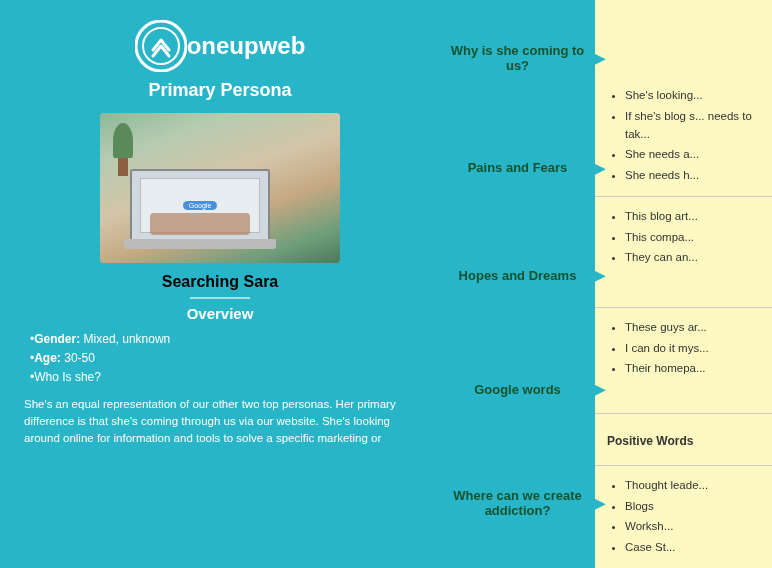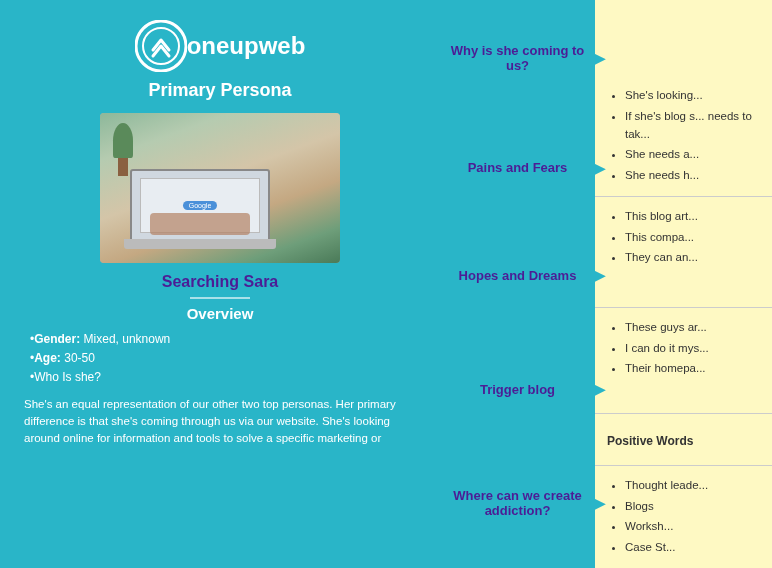--- a/index.html
+++ b/index.html
@@ -52,21 +52,21 @@
       width: 240px;
       height: 150px;
       background: #aaa;
       border-radius: 4px;
       overflow: hidden;
       margin-bottom: 10px;
       position: relative;
     }
 
     .persona-name {
-      color: #4c1d95;
+      color: #000000;
       font-size: 16px;
       font-weight: bold;
       margin-bottom: 6px;
       text-align: center;
     }
 
     .divider {
       width: 60px;
       border: none;
       border-top: 2px solid rgba(255,255,255,0.6);
@@ -120,21 +120,21 @@
       flex-direction: column;
       flex-shrink: 0;
     }
 
     .section-header {
       display: flex;
       align-items: center;
       justify-content: center;
       text-align: center;
       padding: 10px 8px;
-      color: #4c1d95;
+      color: #14532d;
       font-size: 13px;
       font-weight: bold;
       position: relative;
     }
 
     .section-header::after {
       content: '▶';
       position: absolute;
       right: -10px;
       color: #29b5c8;
@@ -250,21 +250,21 @@
     <div class="section-header s1">
       <span>Why is she coming to us?</span>
     </div>
     <div class="section-header s3">
       <span>Pains and Fears</span>
     </div>
     <div class="section-header s2">
       <span>Hopes and Dreams</span>
     </div>
     <div class="section-header s4">
-      <span>Trigger blog</span>
+      <span>Google words</span>
     </div>
     <div class="section-header s5">
       <span>Where can we create addiction?</span>
     </div>
   </div>
 
   <div class="content-col">
 
     <div class="content-section s1-content">
       <ul>

